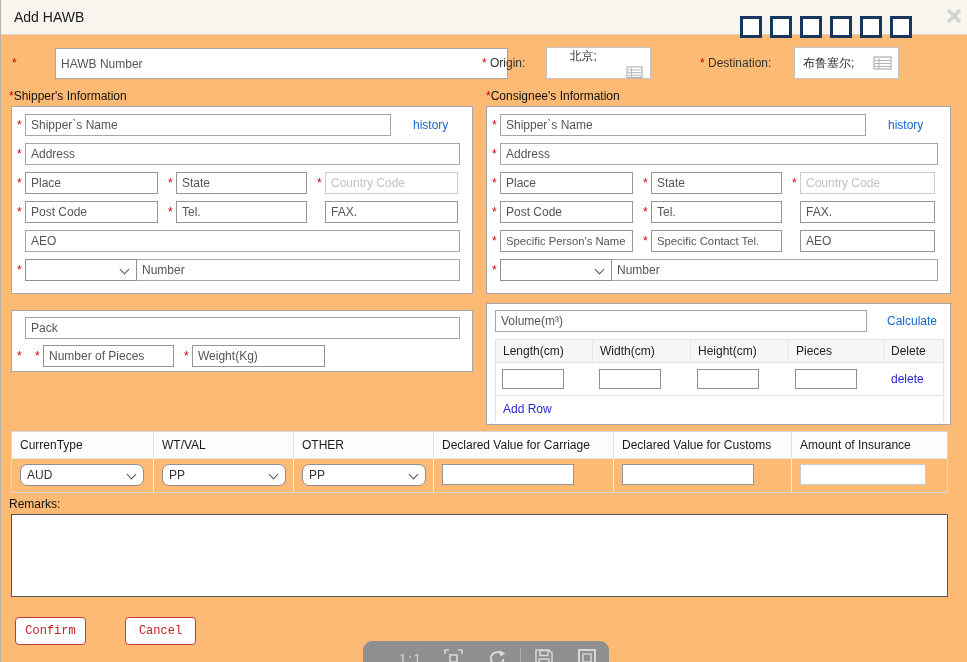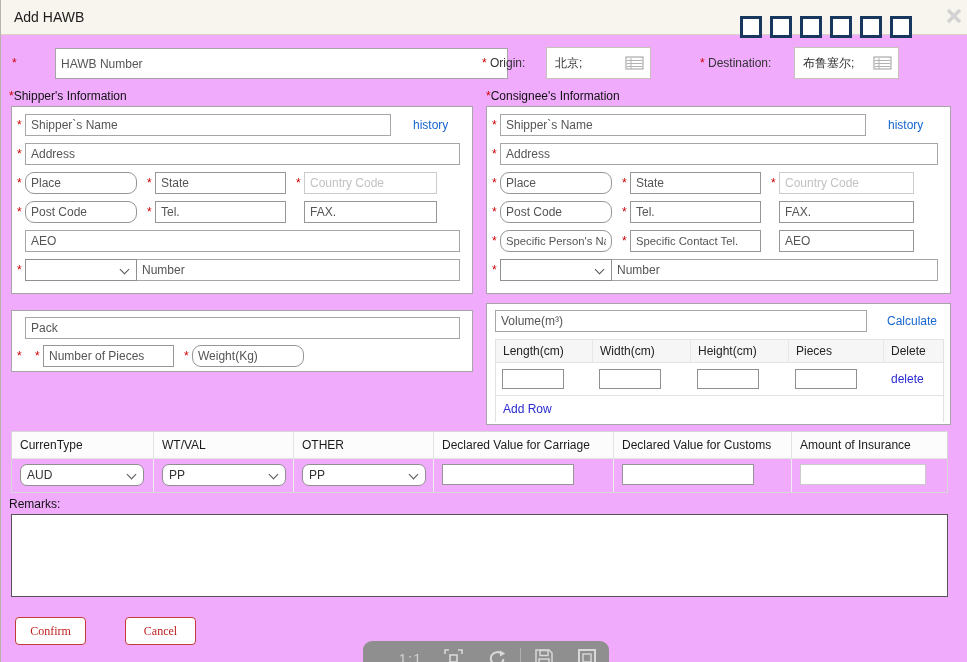--- a/index.html
+++ b/index.html
@@ -1,19 +1,19 @@
 <!DOCTYPE html>
 <html><head>
 <meta charset="utf-8">
 <style>
   * { margin:0; padding:0; box-sizing:border-box; }
   html,body { background:#fff; }
   body { font-family:"Liberation Sans", sans-serif; }
 
-  .dialog { position:relative; width:967px; height:662px; background:#f0abfc; overflow:hidden;
+  .dialog { position:relative; width:967px; height:662px; background:#fdba74; overflow:hidden;
             border-left:1px solid #b8b2a8; font-size:12px; color:#333; }
 
   
   .titlebar { position:absolute; left:0; top:0; width:967px; height:35px;
               background:#f8f4ee; border-bottom:1px solid #d9d2c6; }
   .title { position:absolute; left:13px; top:9px; font-size:14px; color:#1d1d1d; }
   .close { position:absolute; right:3px; top:6px; width:20px; height:20px; cursor:pointer; }
   .squares { position:absolute; left:739px; top:16px; display:flex; gap:8px; z-index:3; }
   .squares .sq { width:22px; height:22px; border:3px solid #17375e; background:#fff; }
 
@@ -34,40 +34,40 @@
   .chev { position:absolute; right:8px; top:6px; width:7px; height:7px;
           border-right:1.3px solid #555; border-bottom:1.3px solid #555; transform:rotate(45deg); }
 
   
   .hawb-req { position:absolute; left:11px; top:56px; }
   .hawb { position:absolute; left:19px; top:48px; width:453px; height:31px;margin-left:35px; }
   .toplabel { position:absolute; top:56px; }
   .ol { left:481px; } .dl { left:699px; }
   .pickbox { position:absolute; top:47px; height:32px; width:105px; border:1px solid #c6c2bb;
              display:flex; align-items:center; padding:0 6px; background:#fff; }
-  .ob { left:545px; } .db { left:793px;gap:8px; }
+  .ob { left:545px;flex-direction:column; } .db { left:793px;gap:8px; }
   .pickbox input { border:none; width:62px; padding:0 2px; height:20px; }
   .pickbox svg { margin-left:auto; cursor:pointer; }
 
   .secttitle { position:absolute; top:89px; color:#111; }
   .st1 { left:8px; } .st2 { left:485px; }
 
   
   .gbox { position:absolute; border:1px solid #a6a6a6; background:#fff; }
   .shipbox { left:10px; top:106px; width:462px; height:188px; }
   .consbox { left:485px; top:106px; width:465px; height:188px; }
   .packbox { left:10px; top:310px; width:462px; height:62px; }
   .volbox  { left:485px; top:303px; width:465px; height:122px; }
 
   .r { display:flex; align-items:center; margin:7px 12px 0 5px; }
   .r .g { margin-left:10px; }
   .in-name { width:366px; }
   .hist { margin-left:22px; }
   .in-full { flex:1; }
-  .in-c1 { width:112px;border-radius:9px; } .in-c2 { width:131px; } .in-c3 { width:133px; }
+  .in-c1 { width:133px; } .in-c2 { width:131px; } .in-c3 { width:133px; }
   .consbox .in-c3 { width:135px; }
   .in-small-txt { font-size:11.3px; }
   .selid { width:112px; flex:none; }
   .in-num { flex:1; margin-left:-1px; }
 
   .packbox .r { margin-top:6px; }
 
   
   .volrow { display:flex; align-items:center; margin:6px 8px 0 8px; }
   .in-vol { width:372px; }
@@ -93,21 +93,21 @@
   .cbody > div:last-child { border-right:none; }
   .cbody .sel { width:124px;border-radius:7px; }
   .cbody input { width:132px; height:21px; }
   .cbody input.disab { width:126px; }
 
   
   .remarks-label { position:absolute; left:8px; top:497px; color:#111; }
   .remarks { position:absolute; left:10px; top:514px; width:937px; height:83px;
              border:1px solid #555; resize:none; padding:4px 6px; }
   .btn { position:absolute; top:617px; height:28px; background:#fff; border:1px solid #c23a3a;
-         color:#c01f1f; border-radius:4px; font-size:12px; font-family:Liberation Serif, serif;
+         color:#c01f1f; border-radius:4px; font-size:12px; font-family:Liberation Mono, monospace;
          cursor:pointer; }
   .confirm { left:14px; width:71px; }
   .cancel { left:93px; width:71px;margin-left:31px; }
 
   
   .vtoolbar { position:absolute; left:362px; top:641px; width:246px; height:40px;
               background:#8f8f8f; border-radius:9px; display:flex; align-items:flex-start;
               padding:7px 0 0 26px; gap:0; }
   .vtoolbar .tbi { display:flex; align-items:center; justify-content:center; width:44px; height:20px; cursor:pointer; }
   .zoomtxt { color:#cfcfcf; font-size:15px; letter-spacing:1px; }

